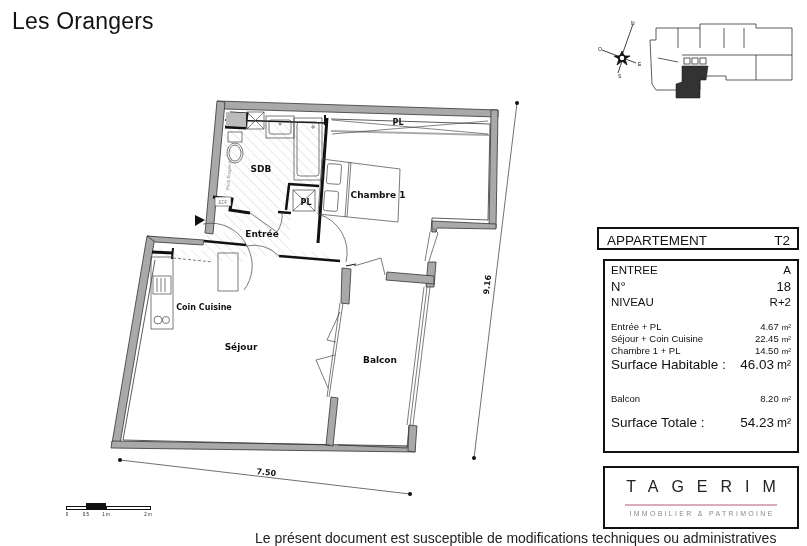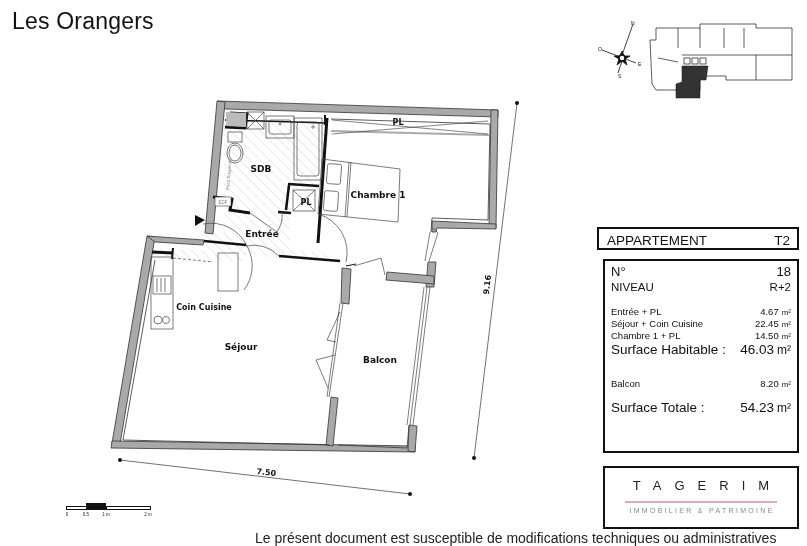--- a/index.html
+++ b/index.html
@@ -13,21 +13,21 @@
   .row { display: flex; justify-content: space-between; align-items: baseline; }
   .r-sm { font-size: 11.5px; height: 15px; }
   .r-md { font-size: 13px; height: 17px; }
   .r-area { font-size: 9.5px; height: 12px; }
   .r-area .val, .r-bal .val { white-space: nowrap; }
   .r-big { font-size: 13.5px; height: 20px; }
   .r-bal { font-size: 9.5px; height: 14px; }
   .unit { font-size: 8px; margin-left: 3px; }
   .unit-b { font-size: 12px; margin-left: 3px; }
   .logo-box { left: 603px; top: 466px; width: 196px; height: 63px; text-align: center; }
-  .logo-name { margin-top: 10px; font-size: 13px; letter-spacing: 13px; padding-left: 13px; color: #222; }
+  .logo-name { margin-top: 10px; font-size: 16px; letter-spacing: 13px; padding-left: 13px; color: #222; }
   .logo-line { width: 152px; height: 2px; background: #d9aeb9; margin: 8px auto 4px auto; }
   .logo-sub { font-size: 7px; letter-spacing: 2.3px; color: #8a8a8a; padding-left: 2px; }
   .disclaimer { position: absolute; left: 255px; top: 530px; font-size: 14px; color: #222; }
   .rl { font-family: "DejaVu Sans", sans-serif; font-weight: bold; fill: #111; }
 </style>
 </head>
 <body>
 
 <div class="title">Les Orangers</div>
 
@@ -240,20 +240,24 @@
   </g>
   <polygon points="86,48 112,48 110,62 104,62 104,80 84,80 80,80 80,66 86,64" fill="#333" stroke="#111" stroke-width="0.5"></polygon>
 </svg>
 
 <div class="box apt-box">
   <span>APPARTEMENT</span>
   <span>T2</span>
 </div>
 
 <div class="box info-box">
+  <div class="row r-sm">
+    <span>ENTREE</span>
+    <span>A</span>
+  </div>
   <div class="row r-md">
     <span>N°</span>
     <span>18</span>
   </div>
   <div class="row r-sm" style="margin-bottom:10px">
     <span>NIVEAU</span>
     <span>R+2</span>
   </div>
   <div class="row r-area">
     <span>Entrée + PL</span>

